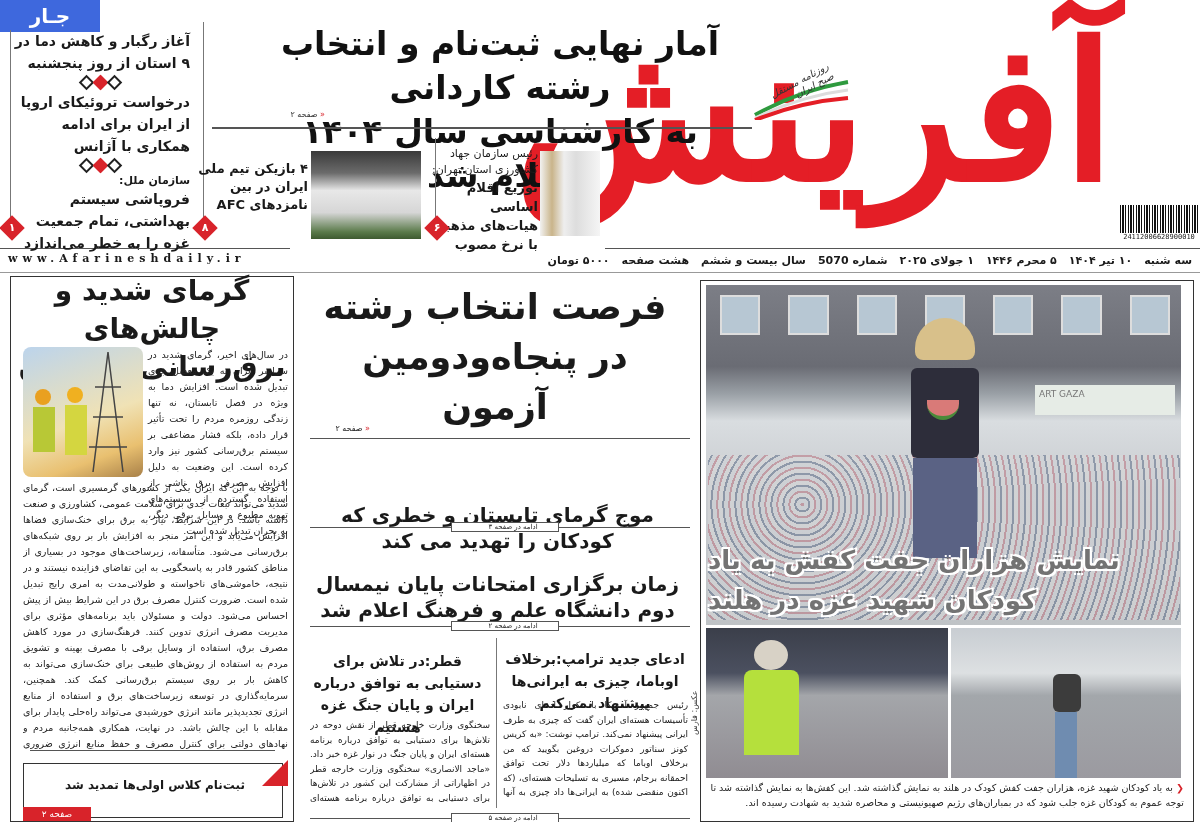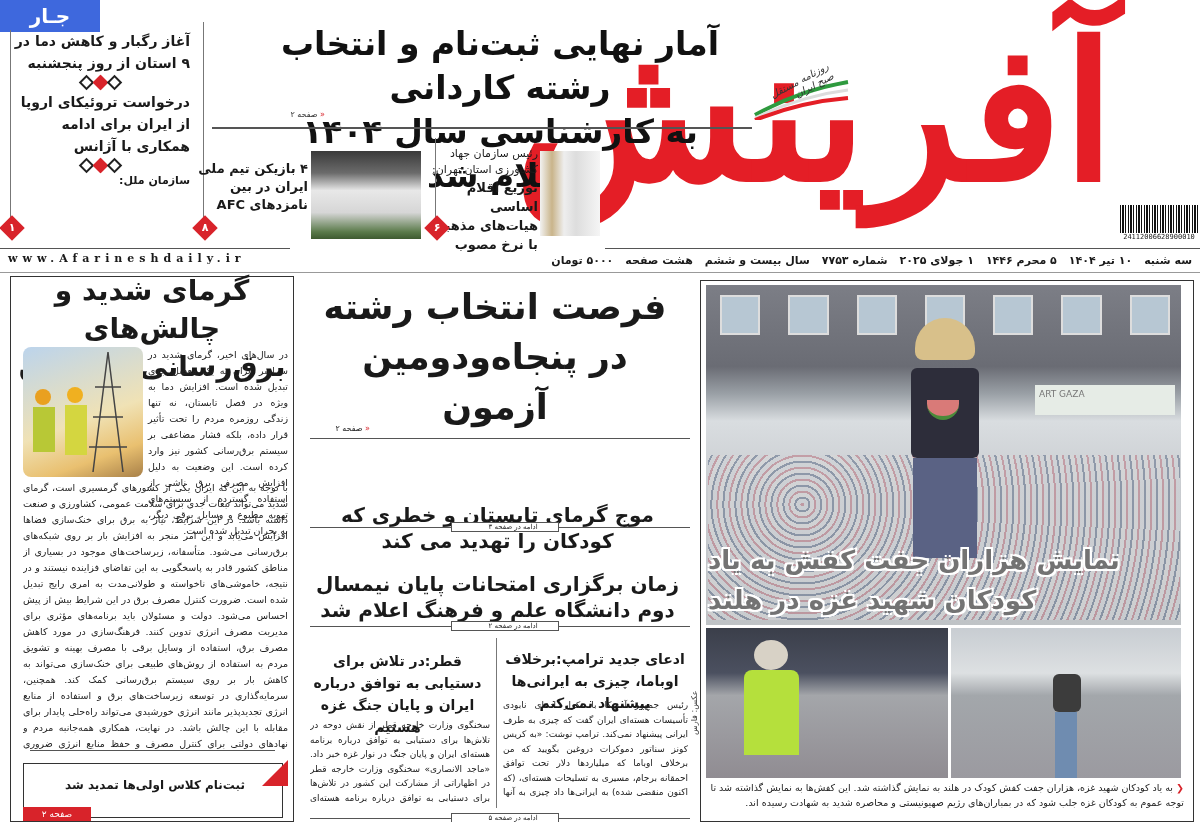--- a/index.html
+++ b/index.html
@@ -113,21 +113,21 @@
 <div class="abs" id="dateline">
   <span class="sq"></span>
     <span>سه شنبه</span>
   <span class="sq"></span>
     <span>۱۰ تیر ۱۴۰۴</span>
   <span class="sq"></span>
     <span>۵ محرم ۱۴۴۶</span>
   <span class="sq"></span>
     <span>۱ جولای ۲۰۲۵</span>
   <span class="sq"></span>
-    <span>شماره ۷۷۵۳</span>
+    <span>شماره 5070</span>
   <span class="sq"></span>
     <span>سال بیست و ششم</span>
   <span class="sq"></span>
     <span>هشت صفحه</span>
   <span class="sq"></span>
     <span>۵۰۰۰ تومان</span>
 </div>
 <div class="hr" style="left:0;top:248px;width:290px;height:1px;"></div>
 <div class="abs" id="website">www.Afarineshdaily.ir</div>
 <div class="hr" style="left:0;top:272px;width:1200px;height:1px;background:#999;"></div>
@@ -151,20 +151,21 @@
       <span class="dmd fill"></span>
       <span class="dmd"></span>
     </div>
   <div>درخواست تروئیکای اروپا از ایران برای ادامه همکاری با آژانس</div>
   <div class="diamonds">
       <span class="dmd"></span>
       <span class="dmd fill"></span>
       <span class="dmd"></span>
     </div>
   <div style="font-size:11px;line-height:14px;">سازمان ملل:</div>
+  <div>فروپاشی سیستم بهداشتی، تمام جمعیت غزه را به خطر می‌اندازد</div>
 </div>
 <div class="page-diamond" style="left:3px;top:219px;">
     <span>۱</span>
   </div>
 <div class="page-diamond" style="left:196px;top:219px;">
     <span>۸</span>
   </div>
 
 <div class="photo" id="team-photo"></div>
 <div class="abs" id="team-text">۴ بازیکن تیم ملی ایران در بین نامزدهای AFC</div>

